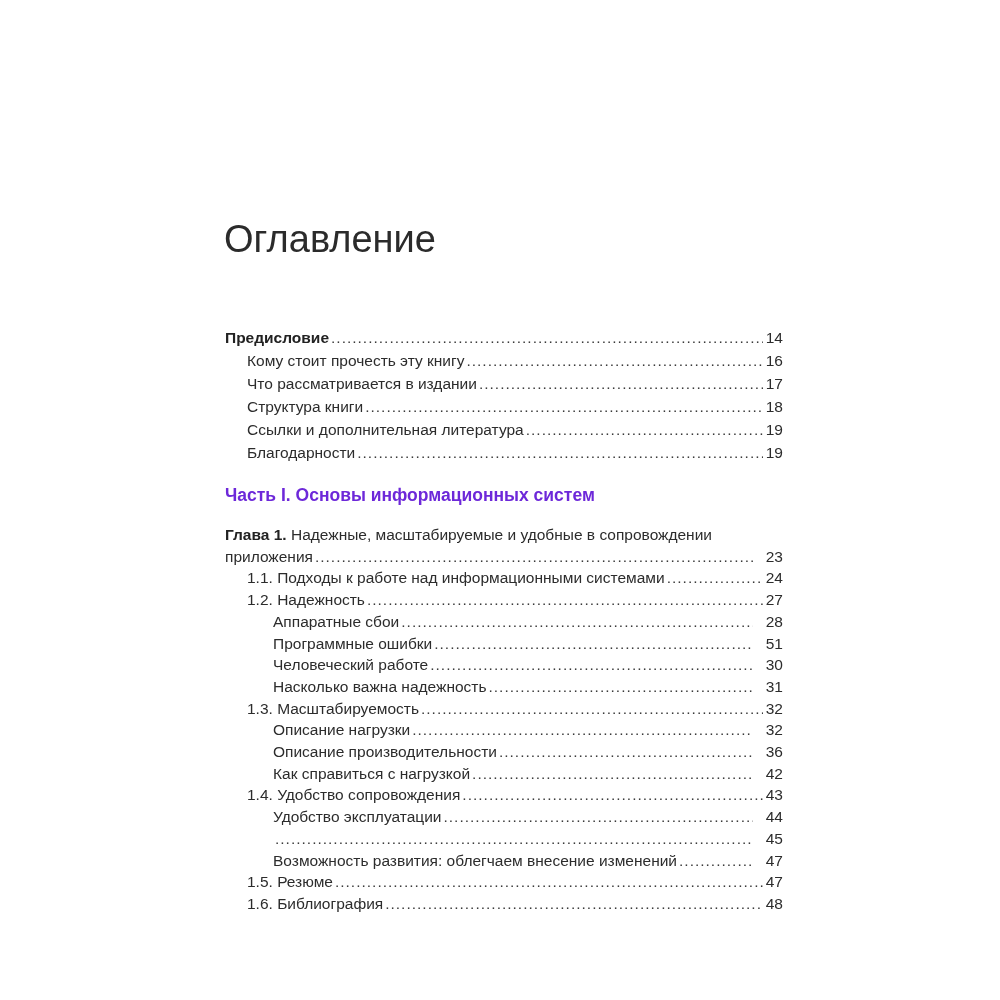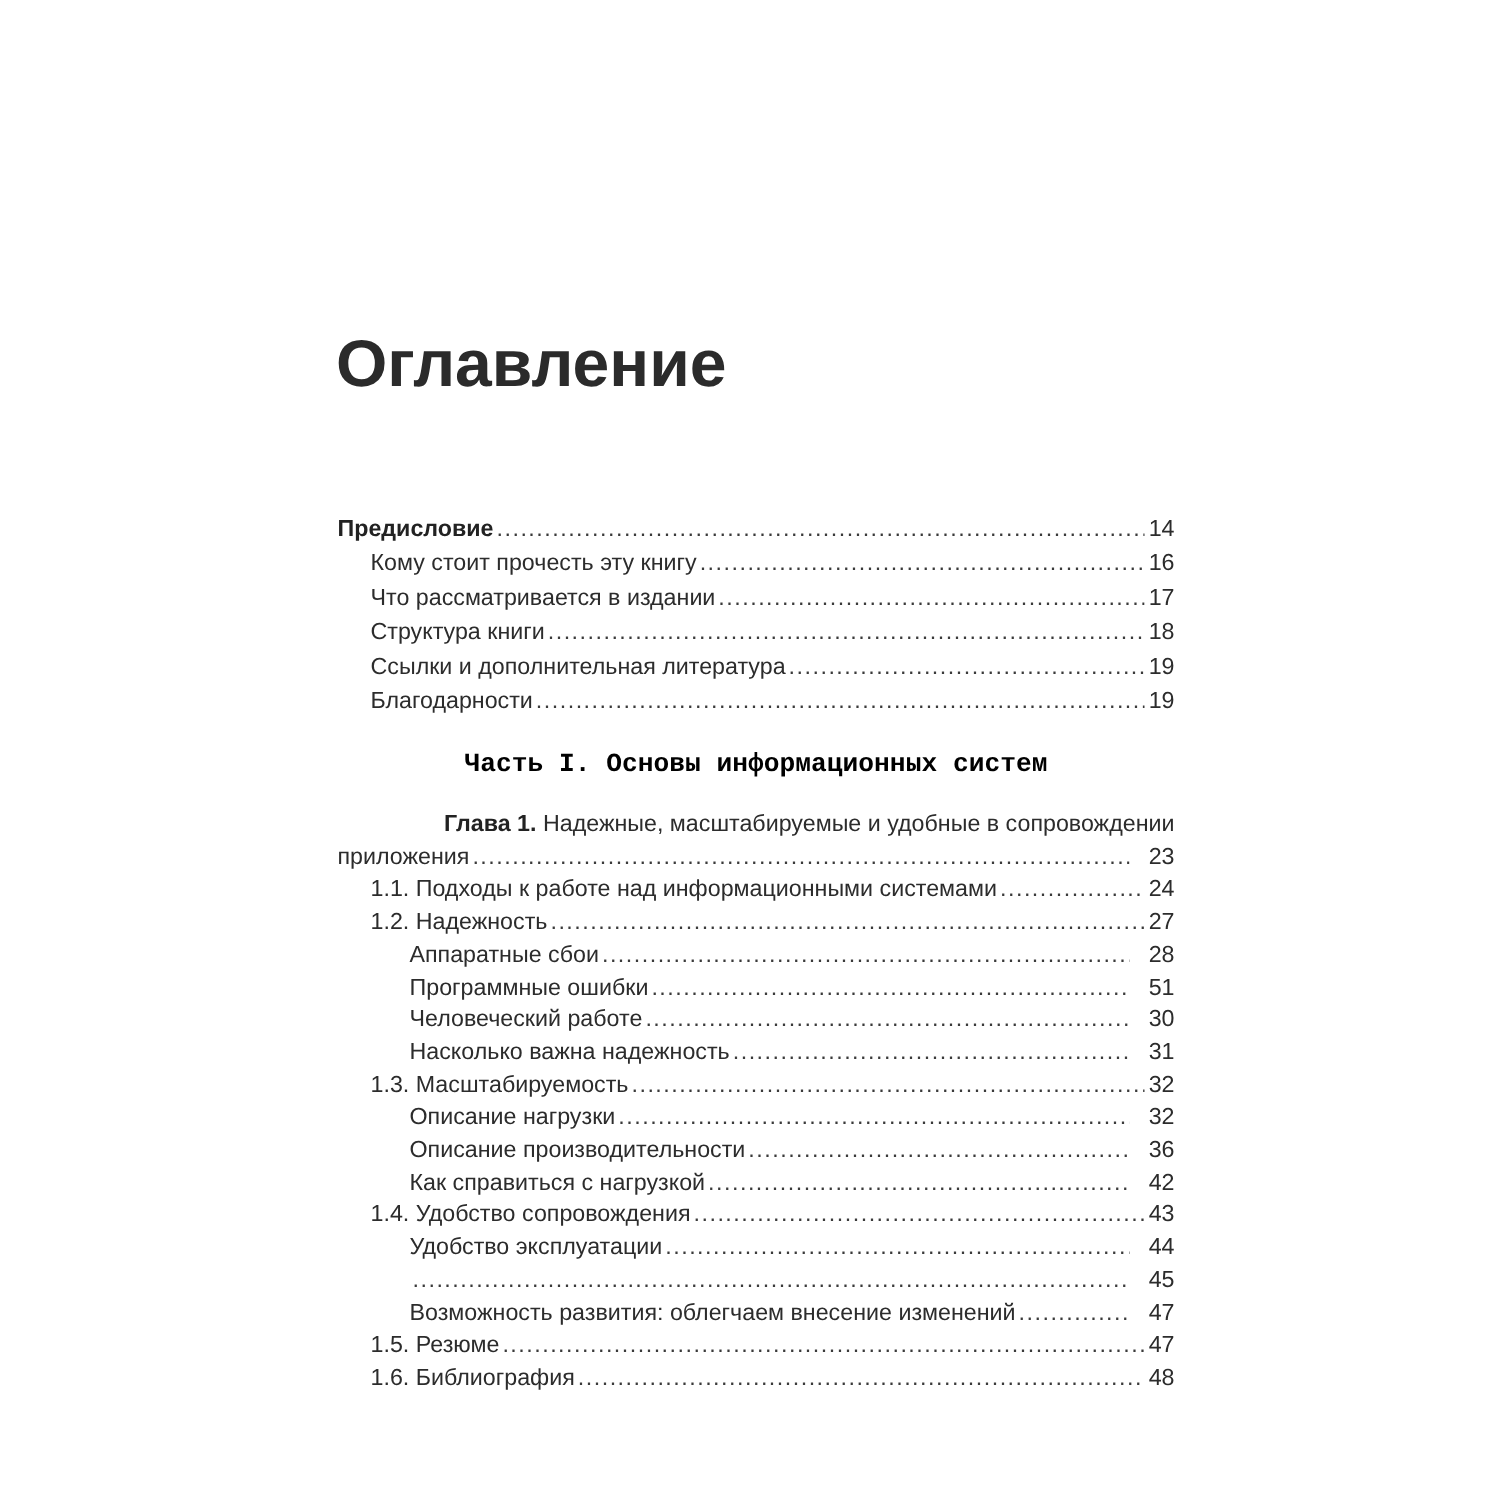--- a/index.html
+++ b/index.html
@@ -14,30 +14,30 @@
     background: #ffffff;
     overflow: hidden;
     font-family: "Liberation Sans", "DejaVu Sans", sans-serif;
     color: #2c2c2c;
   }
   .title {
     position: absolute;
     left: 224px;
     top: 220px;
     margin: 0;
-    font-size: 44px;
-    font-weight: 700;
+    font-size: 38px;
+    font-weight: 400;
     color: #2b2b2b;
     letter-spacing: 0px;
     line-height: 1.05;
   }
   .toc {
     position: absolute;
     left: 225px;
-    top: 341px;
+    top: 326px;
     width: 558px;
     font-size: 15.5px;
     color: #2c2c2c;
   }
   .toc-entry { line-height: 21.7px; }
   
   .toc > .toc-entry:nth-child(-n+6) { line-height: 23px; }
   .indent-0 { padding-left: 0; }
   .indent-1 { padding-left: 22px; }
   .indent-2 { padding-left: 48px; }
@@ -55,29 +55,27 @@
     margin: 0 2px;
     letter-spacing: 1px;
     color: #3a3a3a;
   }
   .dots::after {
     content: "..........................................................................................................................................................";
   }
   .pagenum { white-space: nowrap; margin-left: 1px; }
   .indent-2 .pagenum, .has-wrap .pagenum { margin-left: 11px; }
   .part-heading {
-    text-align: center;
     font-weight: bold;
     font-size: 17.5px;
-    color: #000000;
+    color: #6d28d9;
     line-height: 22px;
     margin: 20px 0 18px 0;
-    font-family: Liberation Mono, monospace;
-  }
-  .chapter-line1 { line-height: 21.7px; text-align: right; }
+  }
+  .chapter-line1 { line-height: 21.7px; }
 </style>
 </head>
 <body>
 
 <div class="page">
   <h1 class="title">Оглавление</h1>
   <div class="toc" id="toc">
       <div class="toc-entry indent-0">
         <div class="row">
           <span class="label bold">Предисловие</span>

